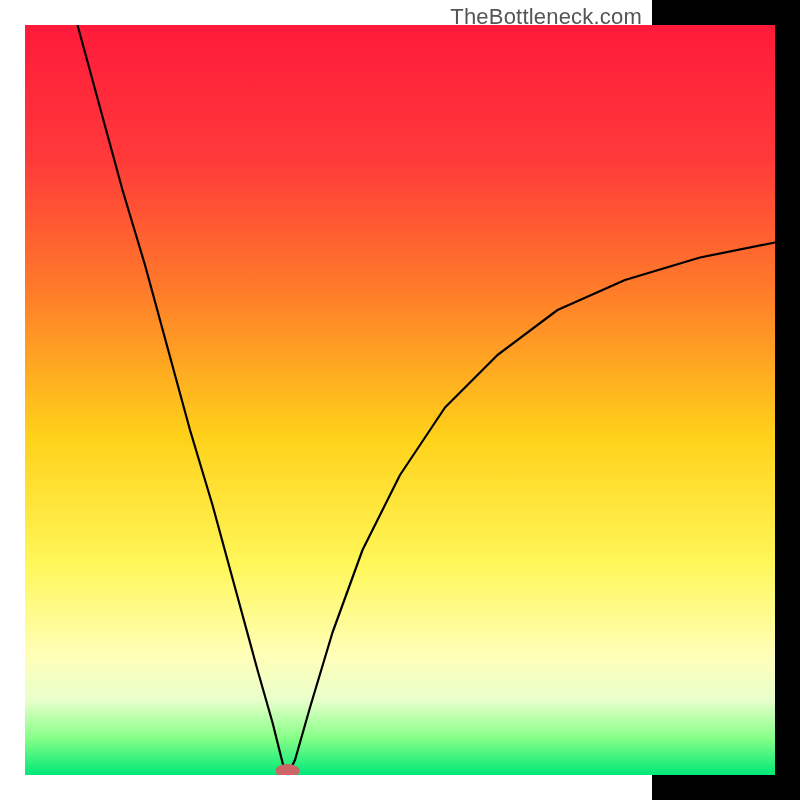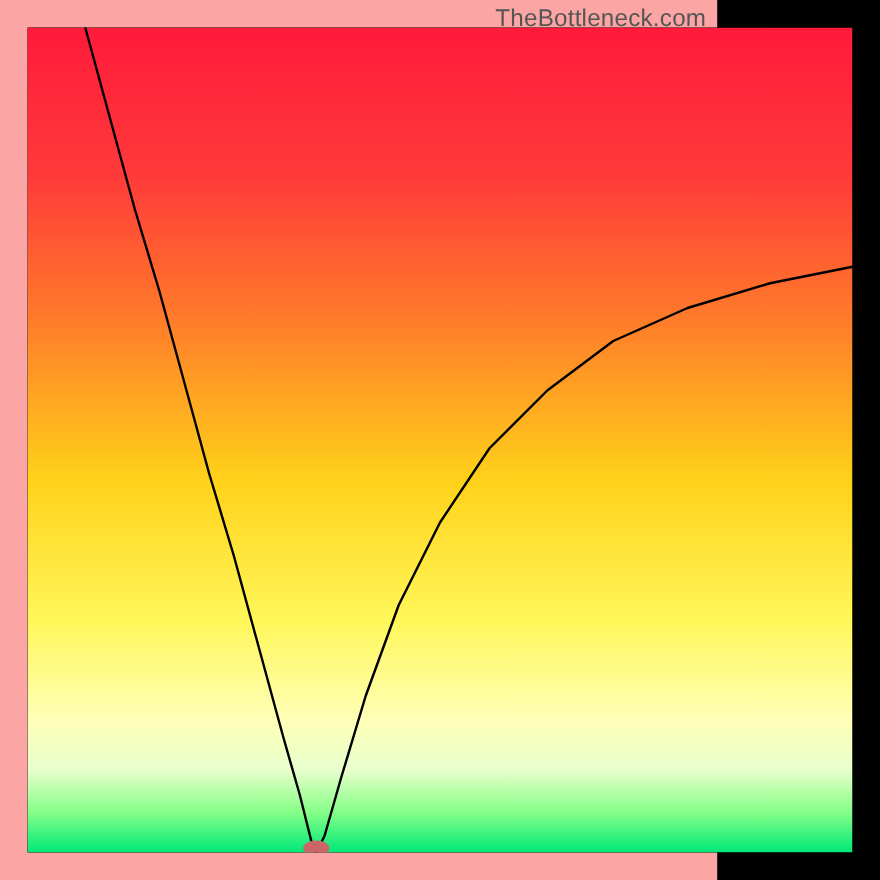--- a/index.html
+++ b/index.html
@@ -8,21 +8,21 @@
     width: 800px;
     height: 800px;
     overflow: hidden;
     font-family: Arial, Helvetica, sans-serif;
     background: #000;
   }
   .frame {
     position: relative;
     width: 652px;
     height: 800px;
-    background: #fca5a5;
+    background: #ffffff;
   }
   .watermark {
     position: absolute;
     top: 4px;
     right: 10px;
     color: #555;
     font-size: 22px;
     font-weight: 500;
     z-index: 10;
     letter-spacing: 0.2px;

